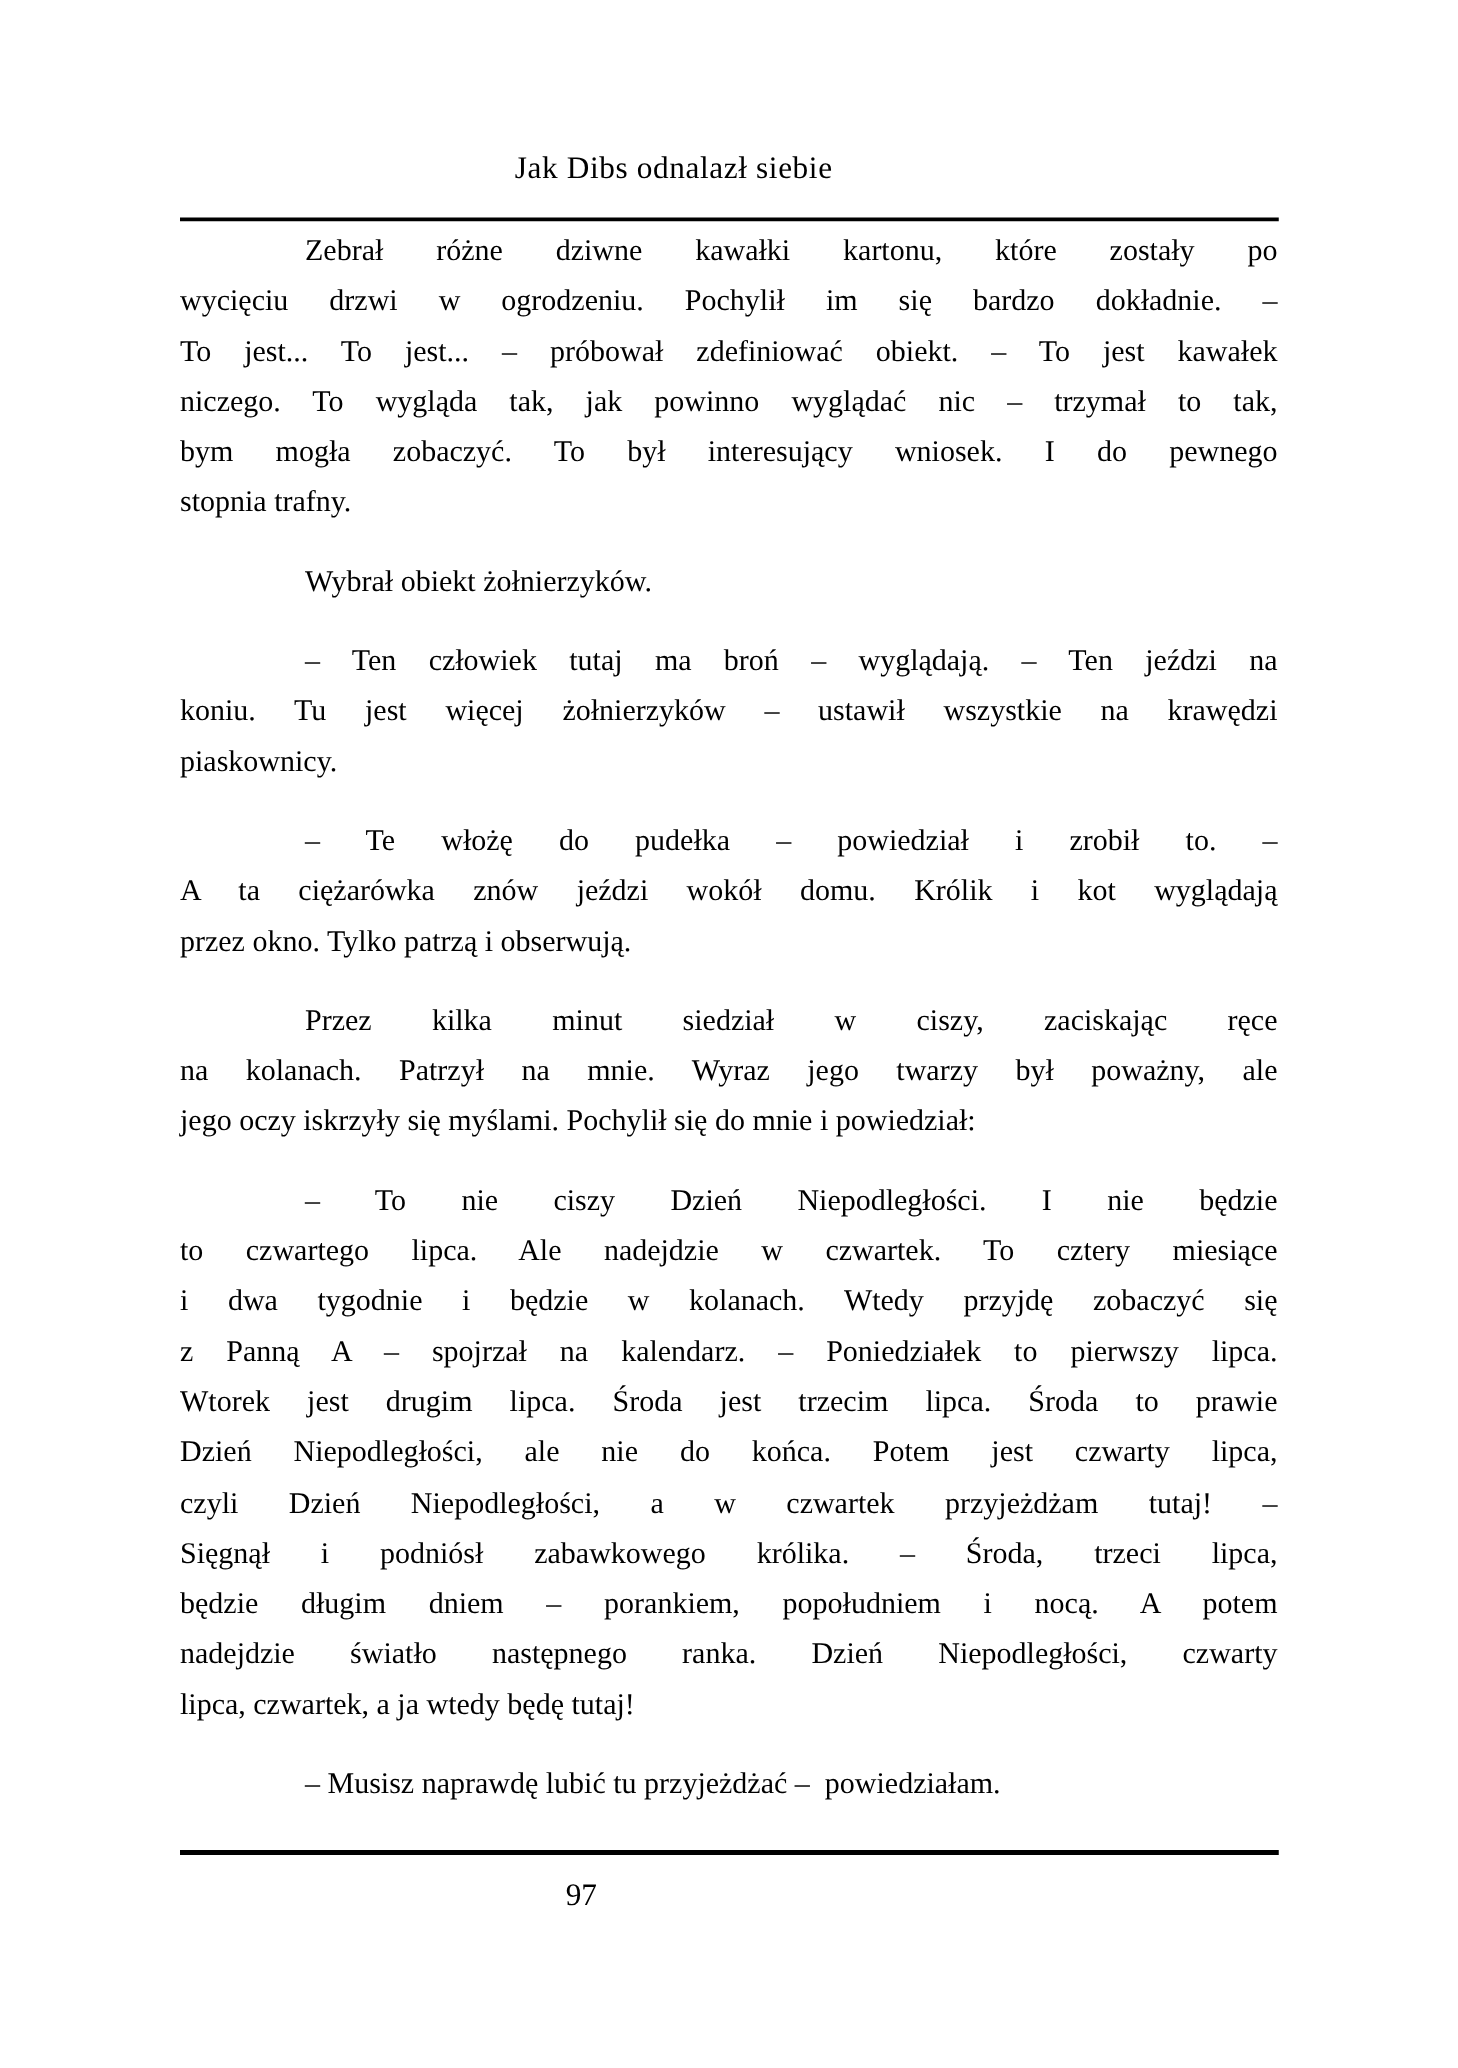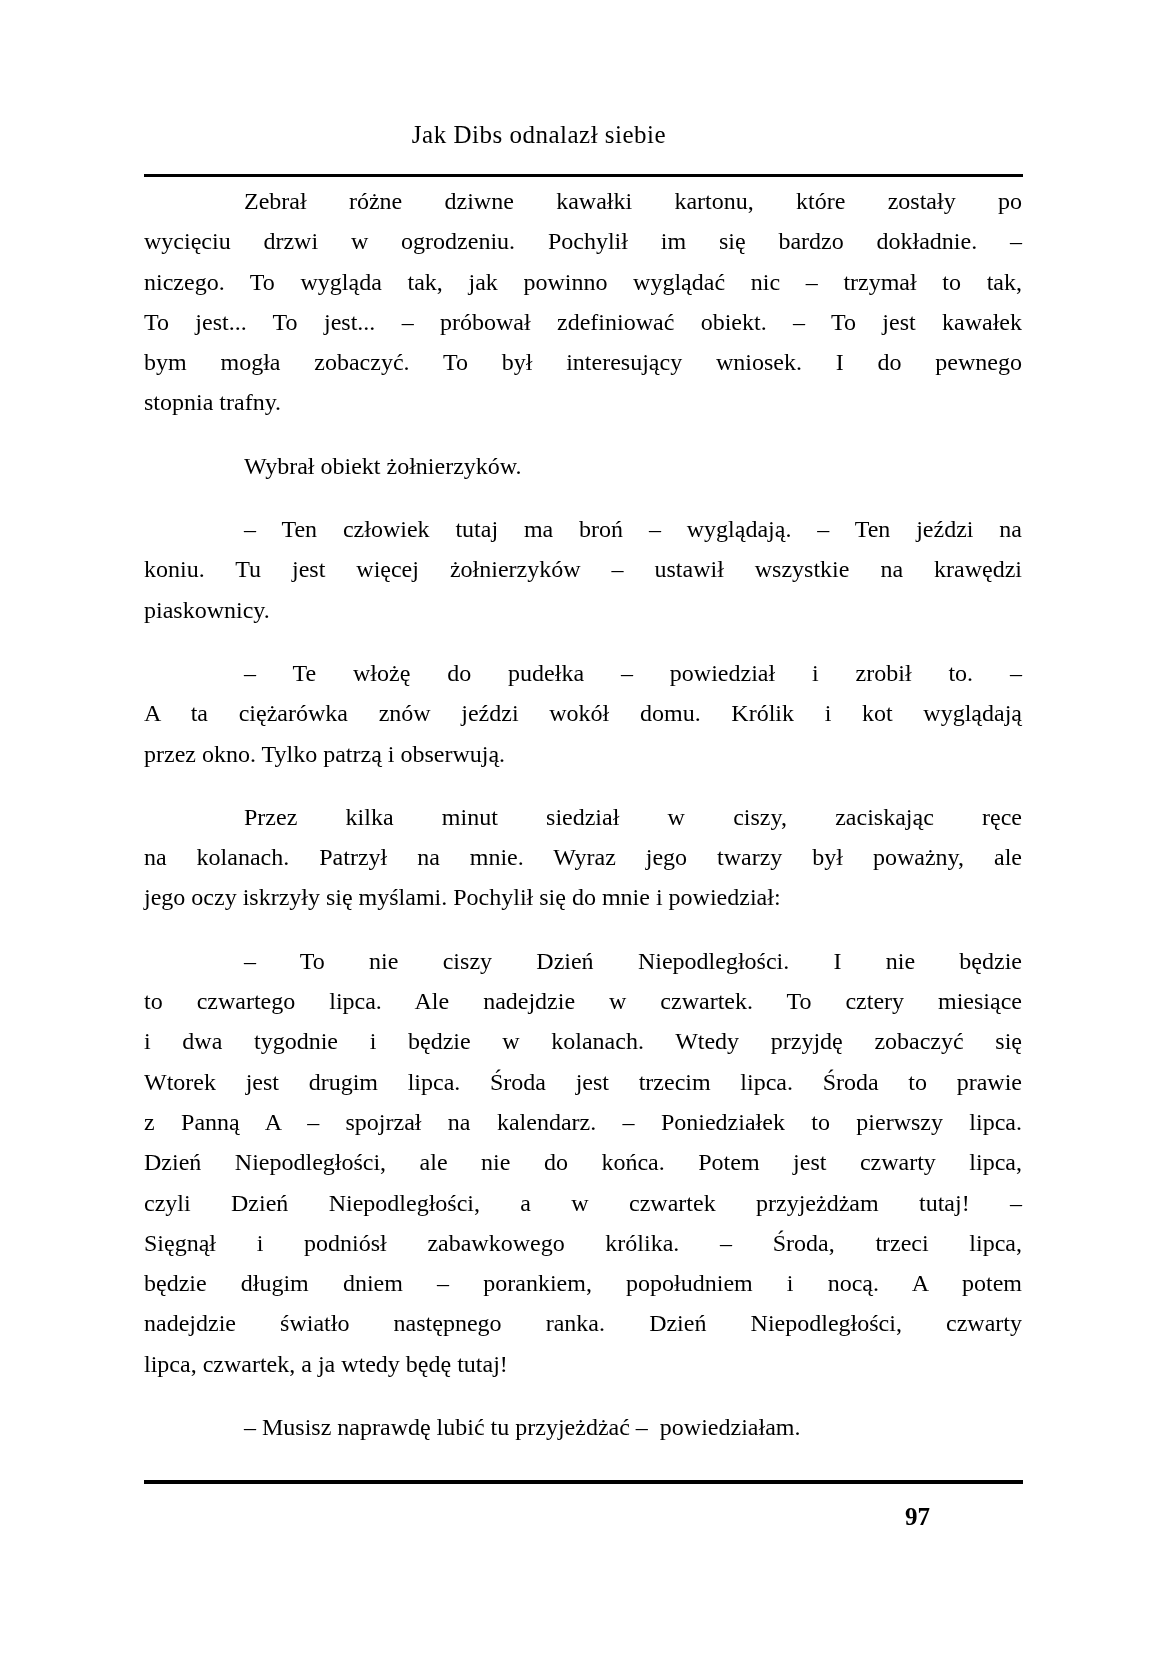--- a/index.html
+++ b/index.html
@@ -62,43 +62,42 @@
     padding-left: 100px;
   }
   .line.last {
     text-align-last: left;
   }
   .page-footer {
     position: absolute;
     top: 1502px;
     left: 0;
     width: 930px;
-    text-align: right;
+    text-align: center;
     font-size: 25px;
     line-height: 30px;
-    font-weight: bold;
   }
 </style>
 </head>
 <body>
 
 <div class="page" style="--bg: #ffffff; --fg: #000000; --rule: #000000;">
 
   <div class="running-header">
     <span>Jak Dibs odnalazł siebie</span>
   </div>
 
   <div class="rule rule-top"></div>
 
   <div class="content">
       <div class="para">
         <div class="line first">Zebrał różne dziwne kawałki kartonu, które zostały po</div>
         <div class="line">wycięciu drzwi w ogrodzeniu. Pochylił im się bardzo dokładnie. –</div>
+        <div class="line">To jest... To jest... – próbował zdefiniować obiekt. – To jest kawałek</div>
         <div class="line">niczego. To wygląda tak, jak powinno wyglądać nic – trzymał to tak,</div>
-        <div class="line">To jest... To jest... – próbował zdefiniować obiekt. – To jest kawałek</div>
         <div class="line">bym mogła zobaczyć. To był interesujący wniosek. I do pewnego</div>
         <div class="line last">stopnia trafny.</div>
       </div>
       <div class="para">
         <div class="line first last">Wybrał obiekt żołnierzyków.</div>
       </div>
       <div class="para">
         <div class="line first">– Ten człowiek tutaj ma broń – wyglądają. – Ten jeździ na</div>
         <div class="line">koniu. Tu jest więcej żołnierzyków – ustawił wszystkie na krawędzi</div>
         <div class="line last">piaskownicy.</div>
@@ -110,22 +109,22 @@
       </div>
       <div class="para">
         <div class="line first">Przez kilka minut siedział w ciszy, zaciskając ręce</div>
         <div class="line">na kolanach. Patrzył na mnie. Wyraz jego twarzy był poważny, ale</div>
         <div class="line last">jego oczy iskrzyły się myślami. Pochylił się do mnie i powiedział:</div>
       </div>
       <div class="para">
         <div class="line first">– To nie ciszy Dzień Niepodległości. I nie będzie</div>
         <div class="line">to czwartego lipca. Ale nadejdzie w czwartek. To cztery miesiące</div>
         <div class="line">i dwa tygodnie i będzie w kolanach. Wtedy przyjdę zobaczyć się</div>
+        <div class="line">z Panną A – spojrzał na kalendarz. – Poniedziałek to pierwszy lipca.</div>
         <div class="line">Wtorek jest drugim lipca. Środa jest trzecim lipca. Środa to prawie</div>
-        <div class="line">z Panną A – spojrzał na kalendarz. – Poniedziałek to pierwszy lipca.</div>
         <div class="line">Dzień Niepodległości, ale nie do końca. Potem jest czwarty lipca,</div>
         <div class="line">czyli Dzień Niepodległości, a w czwartek przyjeżdżam tutaj! –</div>
         <div class="line">Sięgnął i podniósł zabawkowego królika. – Środa, trzeci lipca,</div>
         <div class="line">będzie długim dniem – porankiem, popołudniem i nocą. A potem</div>
         <div class="line">nadejdzie światło następnego ranka. Dzień Niepodległości, czwarty</div>
         <div class="line last">lipca, czwartek, a ja wtedy będę tutaj!</div>
       </div>
       <div class="para">
         <div class="line first last">– Musisz naprawdę lubić tu przyjeżdżać – &nbsp;powiedziałam.</div>
       </div>

